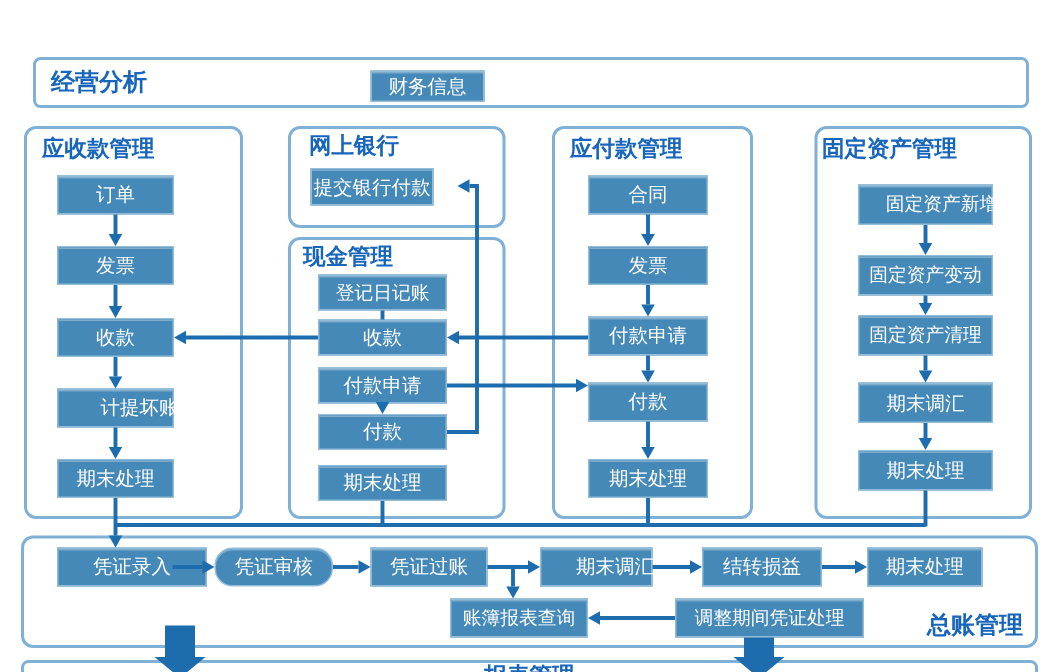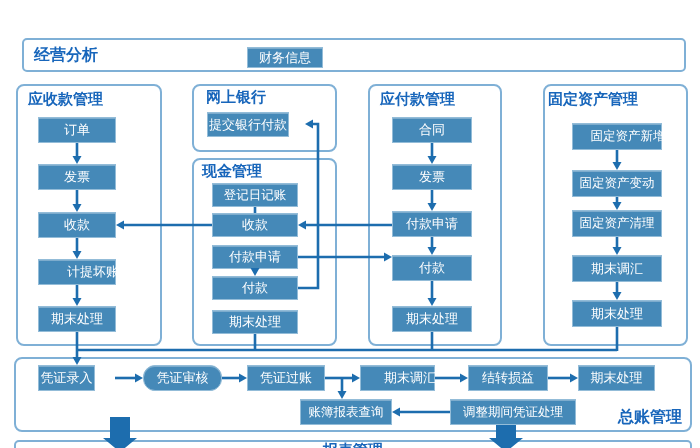--- a/index.html
+++ b/index.html
@@ -63,21 +63,21 @@
   <div class="node" style="left:392px;top:187px;width:80px;height:26px;">付款申请</div>
   <div class="node" style="left:392px;top:231px;width:80px;height:26px;">付款</div>
   <div class="node" style="left:392px;top:282px;width:80px;height:26px;">期末处理</div>
 
   <div class="node" style="left:572px;top:99px;width:90px;height:27px;font-size:12.5px;padding-left:22px;">固定资产新增</div>
   <div class="node" style="left:572px;top:146px;width:90px;height:27px;font-size:12.5px;">固定资产变动</div>
   <div class="node" style="left:572px;top:186px;width:90px;height:27px;font-size:12.5px;">固定资产清理</div>
   <div class="node" style="left:572px;top:231px;width:90px;height:27px;">期末调汇</div>
   <div class="node" style="left:572px;top:276px;width:90px;height:27px;">期末处理</div>
 
-  <div class="node" style="left:38px;top:341px;width:57px;height:26px;">凭证录入</div>
+  <div class="node" style="left:38px;top:341px;width:100px;height:26px;">凭证录入</div>
   <div class="node" style="left:143px;top:341px;width:79px;height:26px;border-radius:12px;">凭证审核</div>
   <div class="node" style="left:247px;top:341px;width:78px;height:26px;">凭证过账</div>
   <div class="node" style="left:360px;top:341px;width:75px;height:26px;padding-left:25px;">期末调汇</div>
   <div class="node" style="left:468px;top:341px;width:80px;height:26px;">结转损益</div>
   <div class="node" style="left:578px;top:341px;width:77px;height:26px;">期末处理</div>
 
   <div class="node" style="left:450px;top:375px;width:126px;height:26px;font-size:12.5px;">调整期间凭证处理</div>
   <div class="node" style="left:300px;top:375px;width:92px;height:26px;font-size:12.5px;">账簿报表查询</div>
 
   <svg id="connector-layer" width="700" height="448" viewBox="0 0 700 448">

